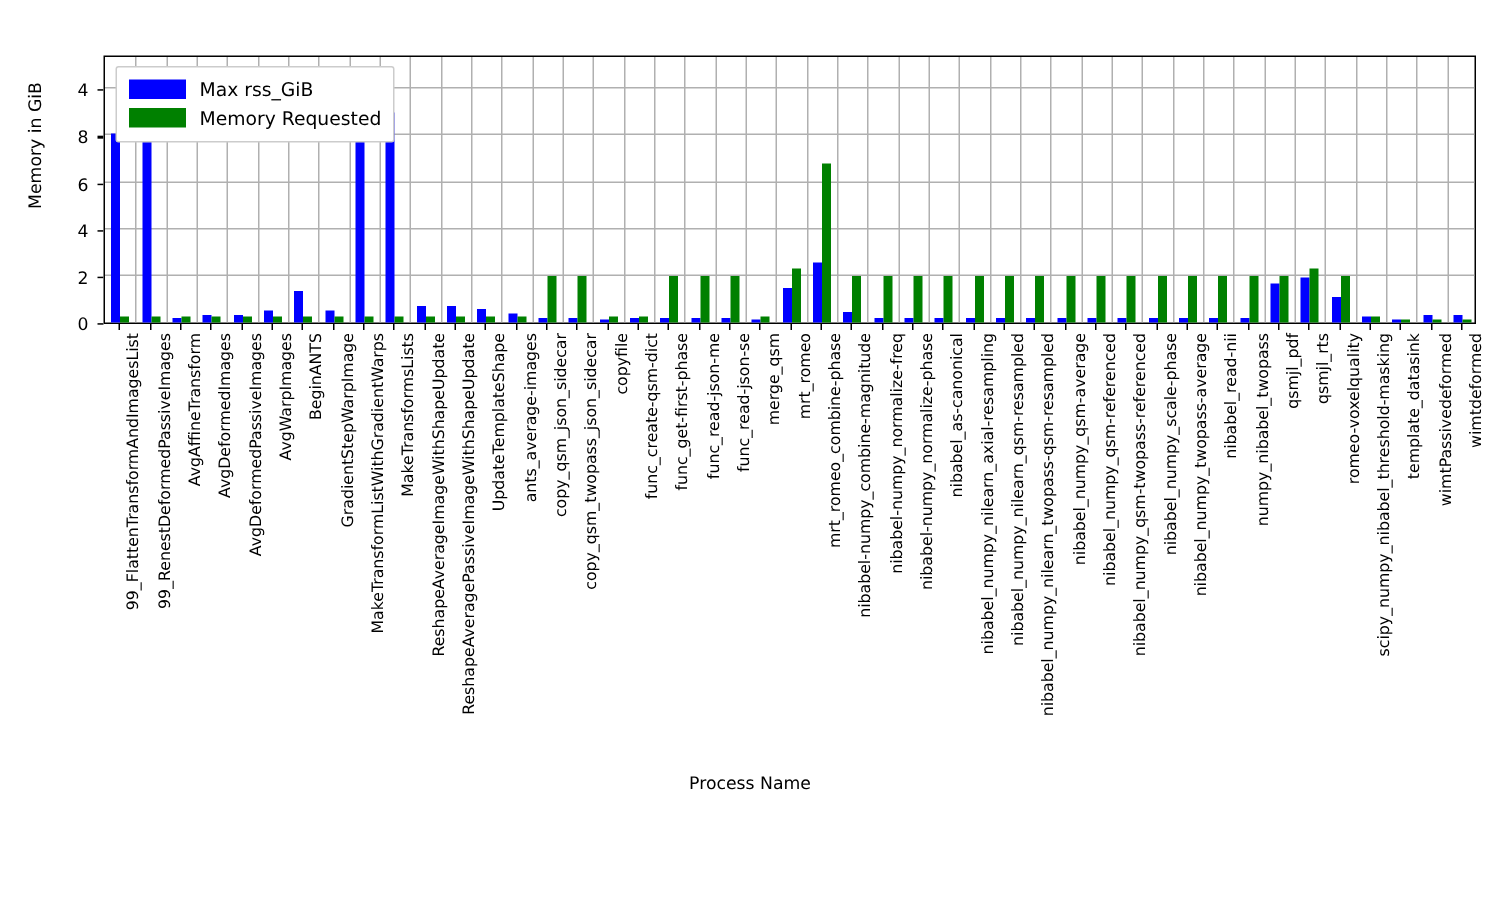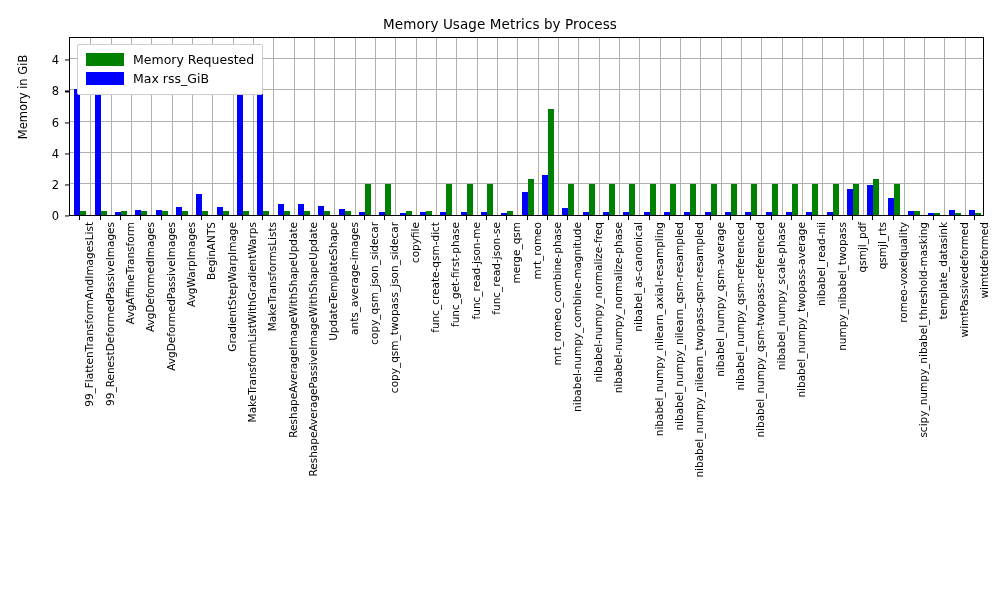--- a/index.html
+++ b/index.html
@@ -66,21 +66,20 @@
   }
   .legrow{display:flex;align-items:center;height:19px;}
   .legswatch{width:38px;height:13px;margin-right:9px;display:inline-block;}
   .legtext{font-size:12.5px;color:#000;white-space:nowrap;}
 </style>
 </head>
 <body>
 
 <div id="figure">
 
-  <div id="chart-title">Memory Usage Metrics by Process</div>
 
   <div id="yticks">
       <div class="ytick" style="top: 179px;">0</div>
       <div class="ytickmark" style="top: 179px;"></div>
       <div class="ytick" style="top: 147.87px;">2</div>
       <div class="ytickmark" style="top: 147.87px;"></div>
       <div class="ytick" style="top: 116.739px;">4</div>
       <div class="ytickmark" style="top: 116.739px;"></div>
       <div class="ytick" style="top: 85.6087px;">6</div>
       <div class="ytickmark" style="top: 85.6087px;"></div>
@@ -414,25 +413,26 @@
       <div class="xlabel" style="left: 746.167px;">nibabel_read-nii</div>
       <div class="xlabel" style="left: 766.5px;">numpy_nibabel_twopass</div>
       <div class="xlabel" style="left: 786.833px;">qsmjl_pdf</div>
       <div class="xlabel" style="left: 807.167px;">qsmjl_rts</div>
       <div class="xlabel" style="left: 827.5px;">romeo-voxelquality</div>
       <div class="xlabel" style="left: 847.833px;">scipy_numpy_nibabel_threshold-masking</div>
       <div class="xlabel" style="left: 868.167px;">template_datasink</div>
       <div class="xlabel" style="left: 888.5px;">wimtPassivedeformed</div>
       <div class="xlabel" style="left: 908.833px;">wimtdeformed</div>
     </div>
+  <div id="xlabel-title">Process Name</div>
 
   <div id="legend">
+    <div class="legrow">
+      <span class="legswatch" style="background: rgb(0, 0, 255);"></span>
+      <span class="legtext">Max rss_GiB</span>
+    </div>
     <div class="legrow">
       <span class="legswatch" style="background: rgb(0, 128, 0);"></span>
       <span class="legtext">Memory Requested</span>
     </div>
-    <div class="legrow">
-      <span class="legswatch" style="background: rgb(0, 0, 255);"></span>
-      <span class="legtext">Max rss_GiB</span>
-    </div>
   </div>
 
 </div>
 
 </body></html>

